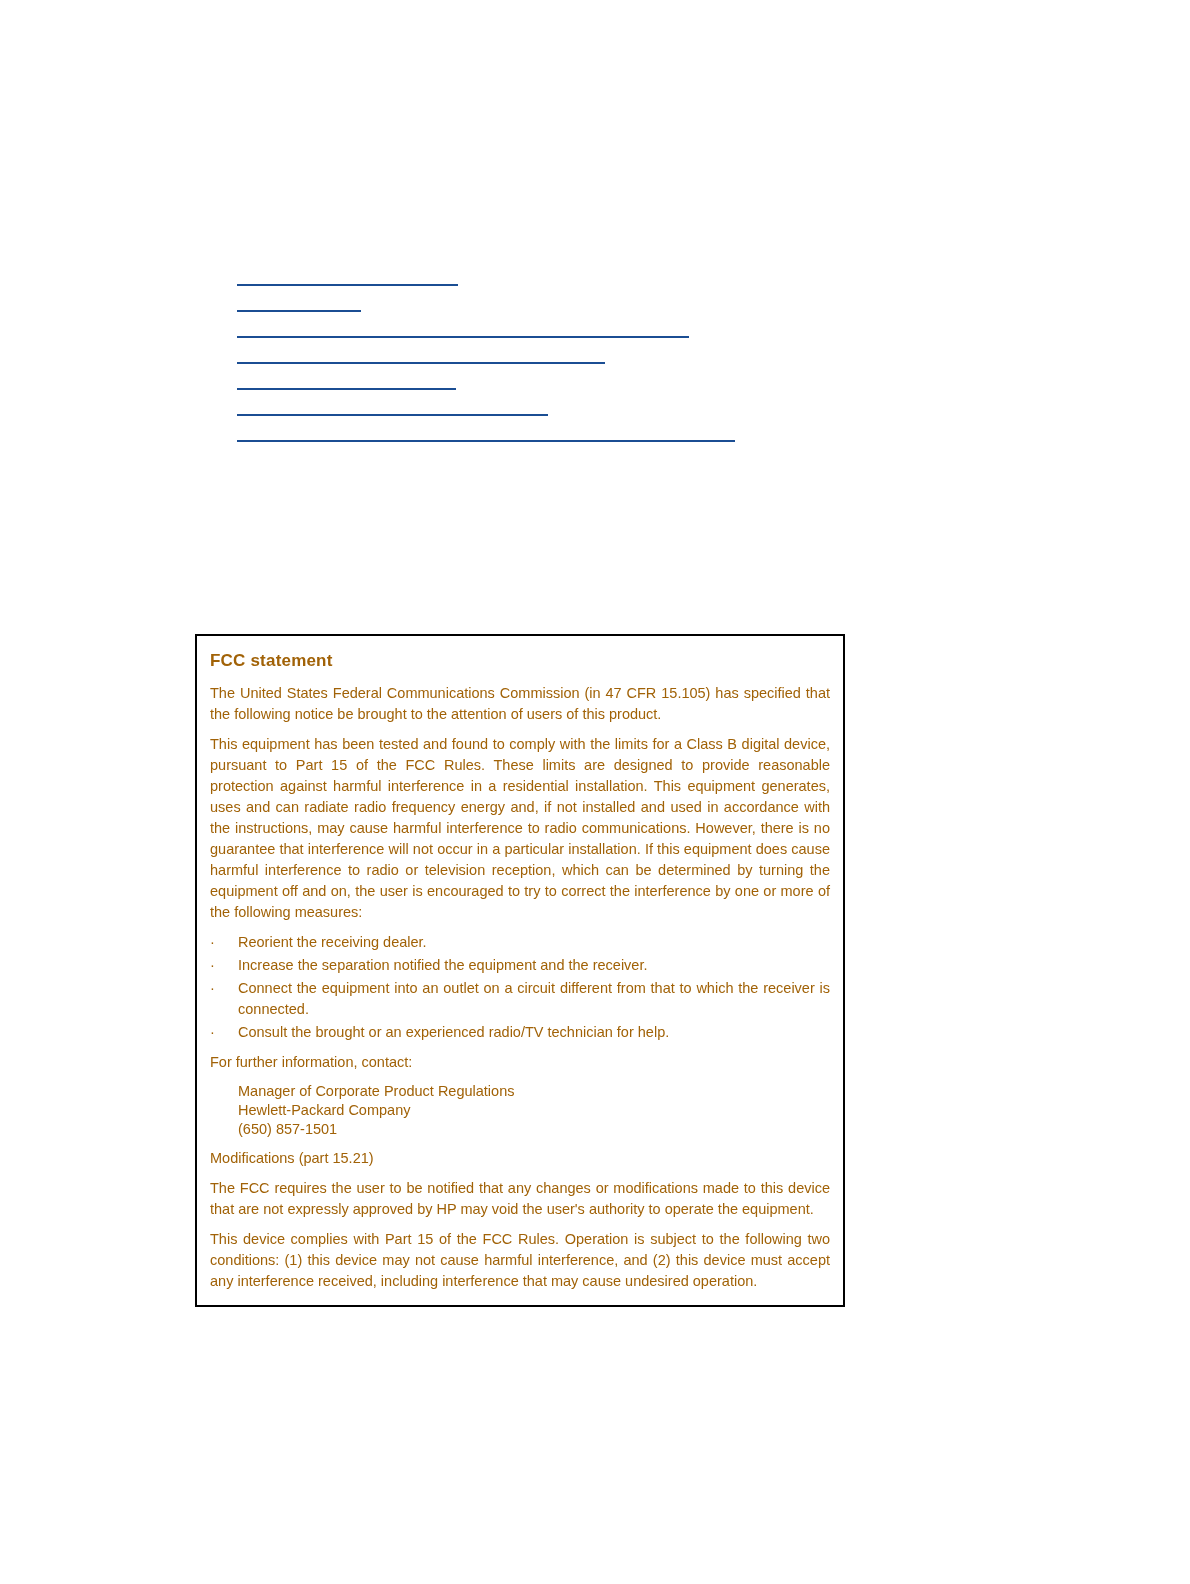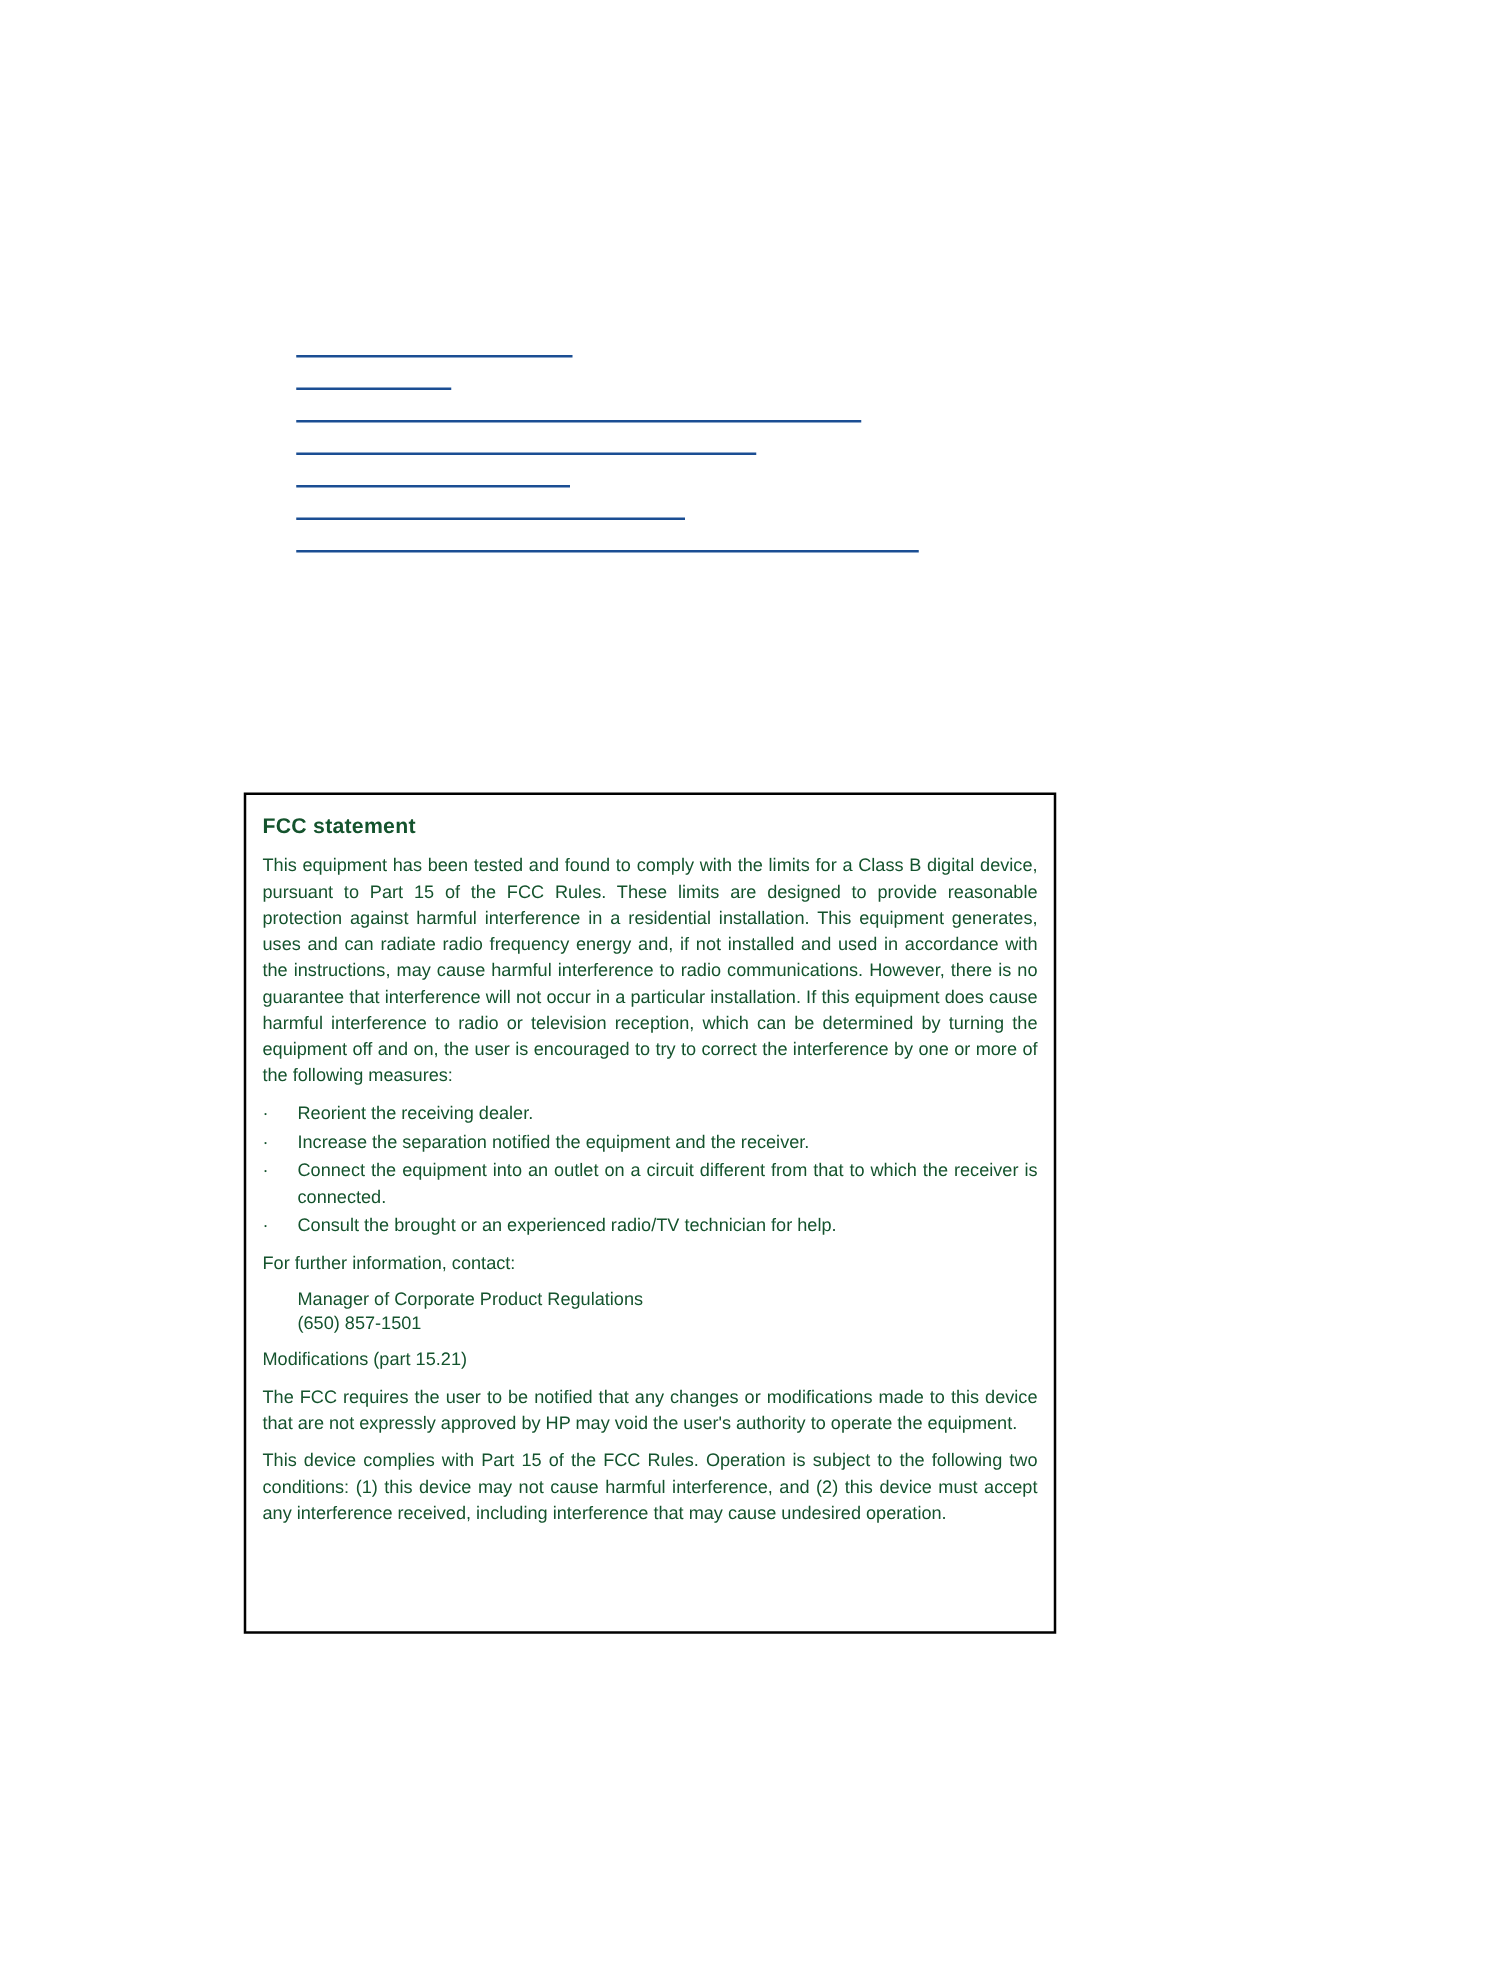--- a/index.html
+++ b/index.html
@@ -17,21 +17,21 @@
     display: block; height: 2px; margin-bottom: 24px;
     background: #1b4e93; text-decoration: none;
   }
 
   
   .fcc-box {
     position: absolute; left: 195px; top: 634px;
     width: 650px; height: 673px;
     border: 2px solid #000000;
     padding: 14px 13px 0 13px;
-    color: #14532d;
+    color: #a16207;
     font-size: 14.5px; line-height: 21px;
   }
   .fcc-title {
     font-size: 17px; line-height: 22px; font-weight: bold;
     letter-spacing: 0.2px; margin-bottom: 11px;
   }
   .fcc-box p { text-align: justify; margin-bottom: 9px; }
   .bullet-list { margin-bottom: 9px; }
   .bullet-row { display: flex; margin-bottom: 2px; }
   .bullet-marker { flex: 0 0 28px; text-align: left; }
@@ -51,20 +51,21 @@
     <a href="#" style="width: 452px; background: rgb(27, 78, 147);"></a>
     <a href="#" style="width: 368px; background: rgb(27, 78, 147);"></a>
     <a href="#" style="width: 219px; background: rgb(27, 78, 147);"></a>
     <a href="#" style="width: 311px; background: rgb(27, 78, 147);"></a>
     <a href="#" style="width: 498px; background: rgb(27, 78, 147);"></a>
   </nav>
 
   <section class="fcc-box">
     <h2 class="fcc-title">FCC statement</h2>
 
+    <p>The United States Federal Communications Commission (in 47 CFR 15.105) has specified that the following notice be brought to the attention of users of this product.</p>
 
     <p>This equipment has been tested and found to comply with the limits for a Class B digital device, pursuant to Part 15 of the FCC Rules.  These limits are designed to provide reasonable protection against harmful interference in a residential installation.  This equipment generates, uses and can radiate radio frequency energy and, if not installed and used in accordance with the instructions, may cause harmful interference to radio communications.  However, there is no guarantee that interference will not occur in a particular installation.  If this equipment does cause harmful interference to radio or television reception, which can be determined by turning the equipment off and on, the user is encouraged to try to correct the interference by one or more of the following measures:</p>
 
     <div class="bullet-list">
       <div class="bullet-row">
         <span class="bullet-marker">·</span>
         <span class="bullet-text">Reorient the receiving dealer.</span>
       </div>
       <div class="bullet-row">
         <span class="bullet-marker">·</span>
@@ -77,20 +78,21 @@
       <div class="bullet-row">
         <span class="bullet-marker">·</span>
         <span class="bullet-text">Consult the brought or an experienced radio/TV technician for help.</span>
       </div>
     </div>
 
     <p class="contact-intro plain">For further information, contact:</p>
 
     <div class="contact-block">
       <div>Manager of Corporate Product Regulations</div>
+      <div>Hewlett-Packard Company</div>
       <div>(650) 857-1501</div>
     </div>
 
     <p class="plain">Modifications (part 15.21)</p>
 
     <p>The FCC requires the user to be notified that any changes or modifications made to this device that are not expressly approved by HP may void the user's authority to operate the equipment.</p>
 
     <p>This device complies with Part 15 of the FCC Rules.  Operation is subject to the following two conditions:  (1) this device may not cause harmful interference, and (2) this device must accept any interference received, including interference that may cause undesired operation.</p>
   </section>
 

